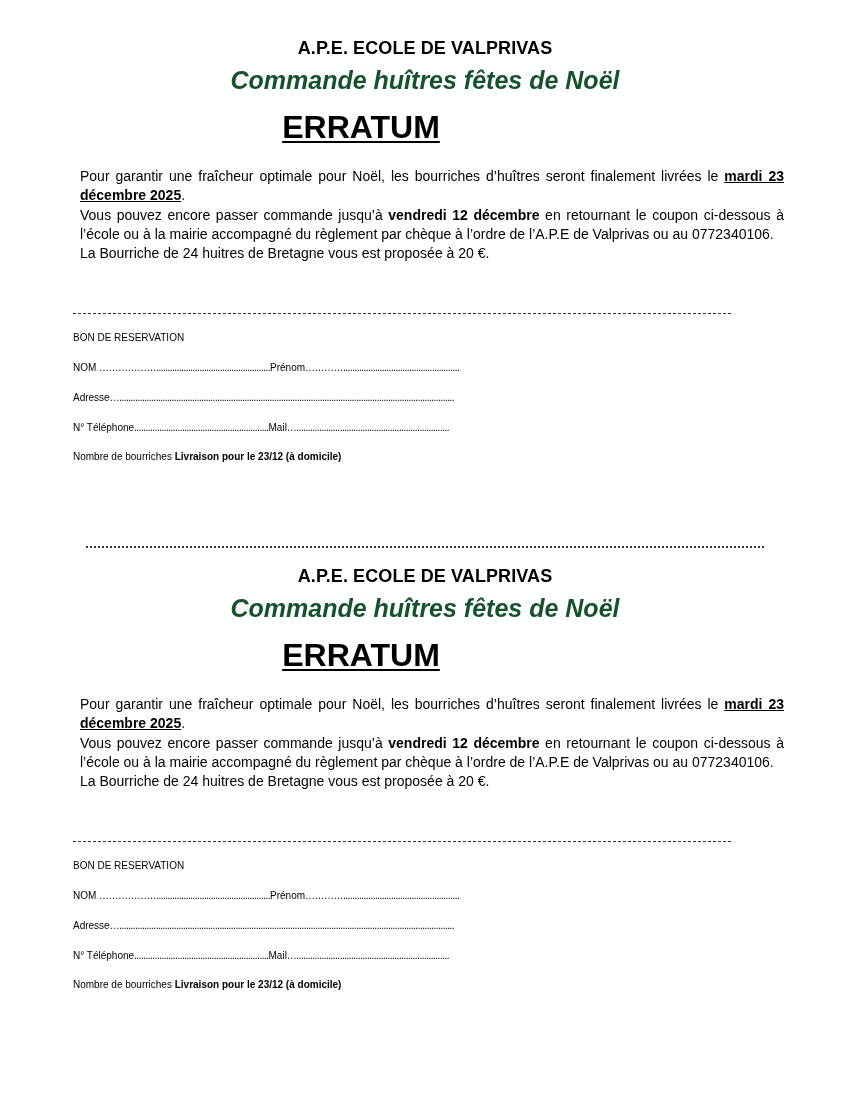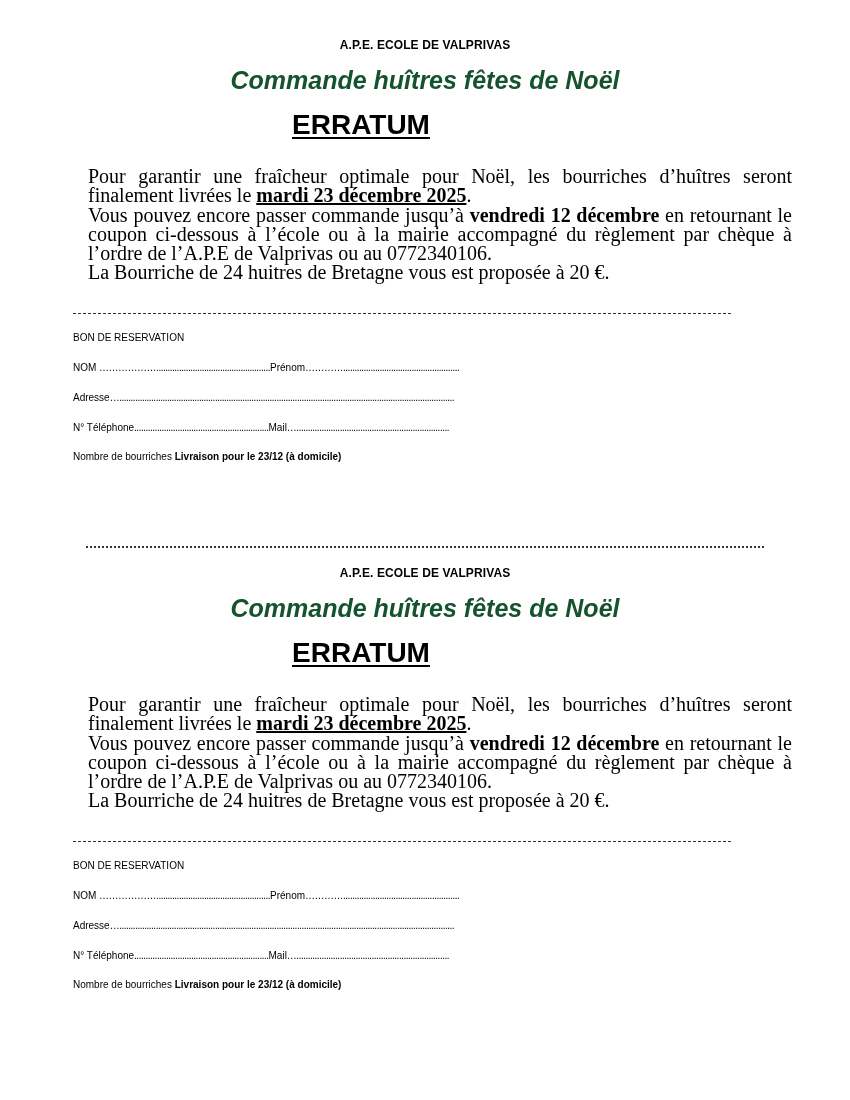--- a/index.html
+++ b/index.html
@@ -3,34 +3,34 @@
   <meta charset="utf-8">
   <style>
     html, body { margin: 0; padding: 0; background: #ffffff; }
     body {
       width: 850px; height: 1100px; position: relative; overflow: hidden;
       font-family: "Liberation Sans", sans-serif; color: #000;
     }
     .flyer { position: absolute; left: 0; width: 850px; }
     .org {
       position: absolute; left: 0; width: 850px; text-align: center;
-      font-weight: bold; font-size: 12px; letter-spacing: 0.1px;
+      font-weight: bold; font-size: 18px; letter-spacing: 0.1px;
     }
     .title {
       position: absolute; left: 0; width: 850px; text-align: center;
       font-weight: bold; font-style: italic; font-size: 25px; color: #14532d;
     }
     .erratum {
       position: absolute; left: 0; width: 722px; text-align: center;
-      font-weight: bold; font-size: 28px; text-decoration: underline;
+      font-weight: bold; font-size: 32px; text-decoration: underline;
       text-decoration-thickness: 2px; text-underline-offset: 3px;
     }
     .body-text {
-      position: absolute; left: 88px; width: 704px;
-      font-size: 20px; line-height: 19.3px; text-align: justify; font-family: Liberation Serif, serif;
+      position: absolute; left: 80px; width: 704px;
+      font-size: 14px; line-height: 19.3px; text-align: justify;
     }
     .body-text p { margin: 0; }
     .bu { font-weight: bold; text-decoration: underline; }
     .b { font-weight: bold; }
     .dash-line {
       position: absolute; left: 73px; width: 658px; height: 0;
       border-top: 1.5px dashed #333;
     }
     .form-line {
       position: absolute; left: 73px; width: 700px;

